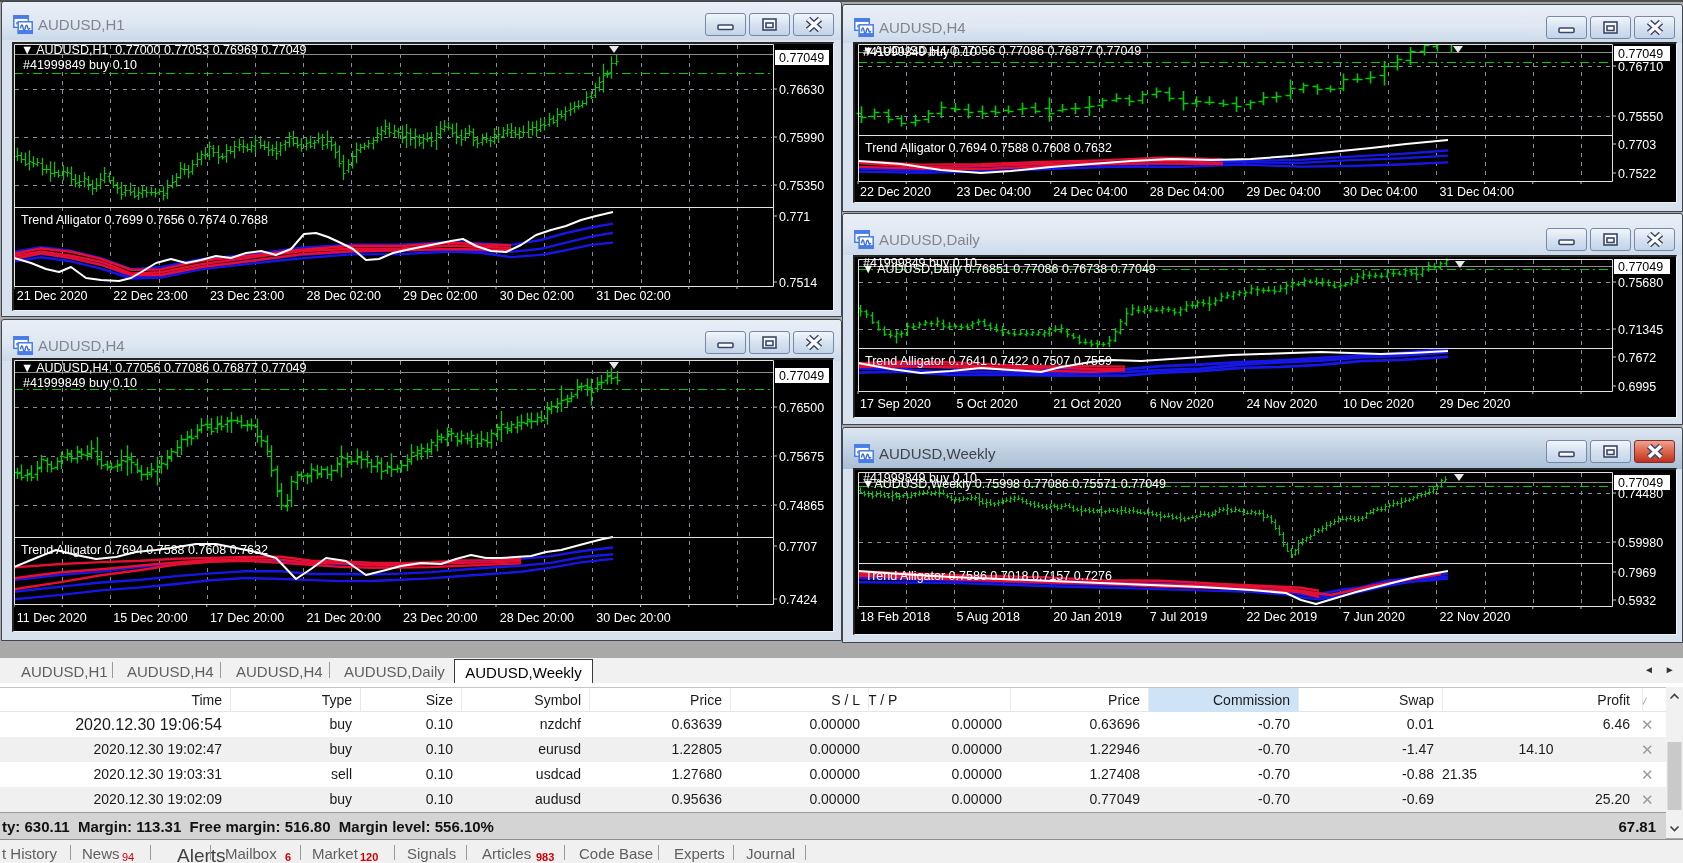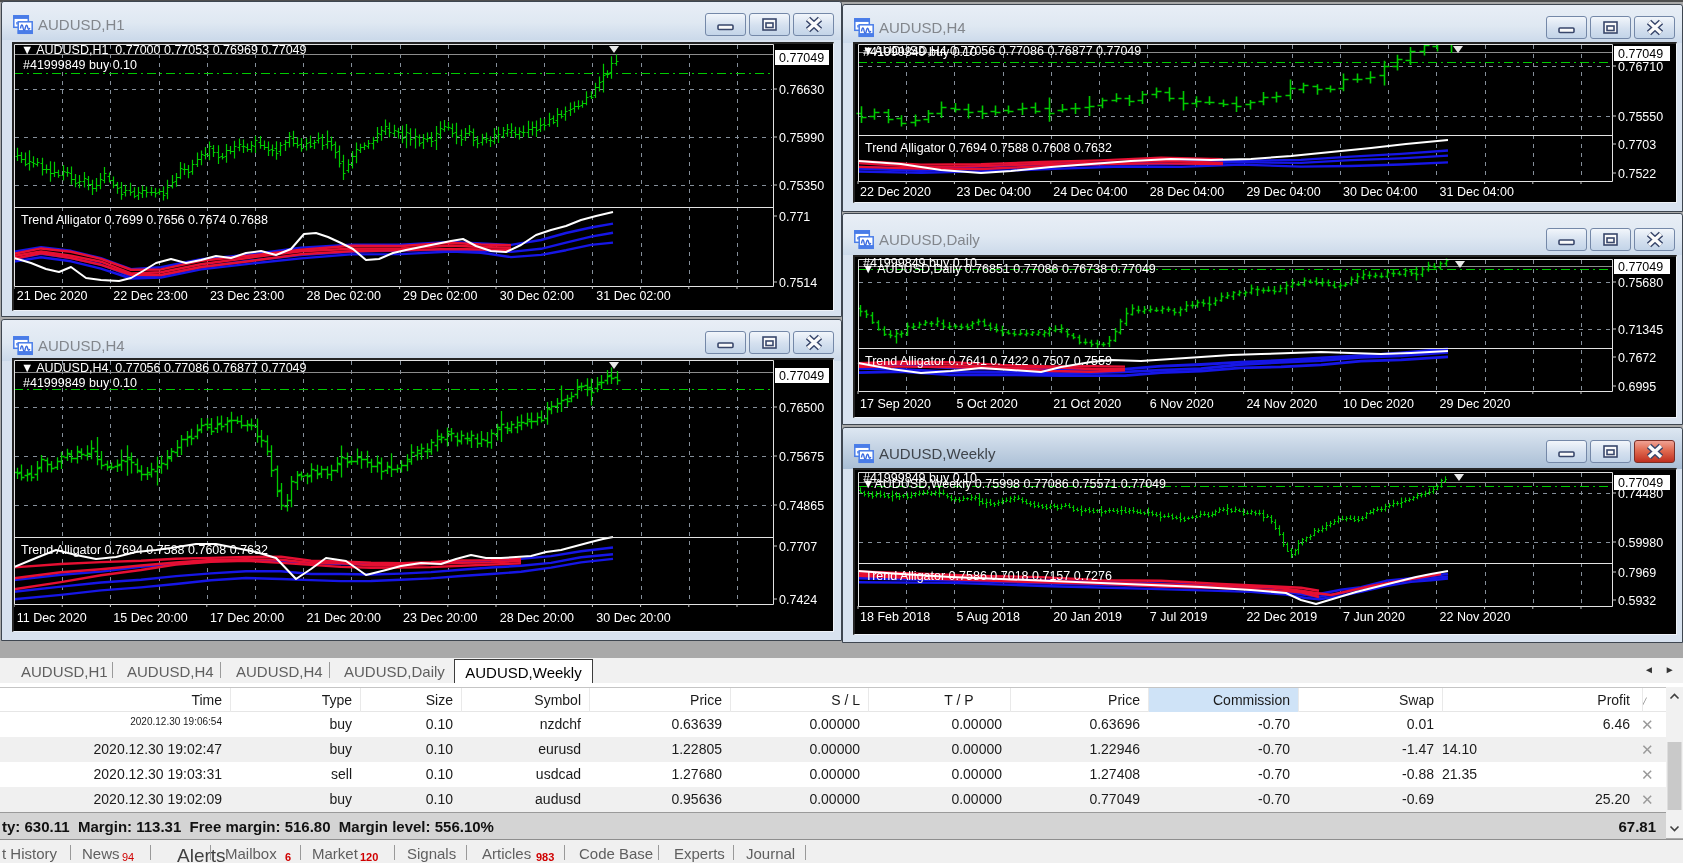--- a/index.html
+++ b/index.html
@@ -310,39 +310,39 @@
 <div style="position:absolute;left:1644px;top:664px;font-size:10px;color:#333;letter-spacing:4px">◄&nbsp;►</div>
 <div style="position:absolute;left:0;top:683px;width:1683px;height:130px;background:#fff"></div>
 <div style="position:absolute;left:0;top:687px;width:1666px;height:25px;background:#fff;border-top:1px solid #c5c5c5;border-bottom:1px solid #e6e6e6;box-sizing:border-box"></div>
 <div style="position:absolute;left:1148px;top:688px;width:150px;height:24px;background:#cfe3f7"></div>
 <div style="position:absolute;left:0px;top:692px;width:222px;text-align:right;font-size:14px;color:#1a1a1a">Time</div>
 <div style="position:absolute;left:230px;top:692px;width:122px;text-align:right;font-size:14px;color:#1a1a1a">Type</div>
 <div style="position:absolute;left:360px;top:692px;width:93px;text-align:right;font-size:14px;color:#1a1a1a">Size</div>
 <div style="position:absolute;left:461px;top:692px;width:120px;text-align:right;font-size:14px;color:#1a1a1a">Symbol</div>
 <div style="position:absolute;left:589px;top:692px;width:133px;text-align:right;font-size:14px;color:#1a1a1a">Price</div>
 <div style="position:absolute;left:730px;top:692px;width:130px;text-align:right;font-size:14px;color:#1a1a1a">S / L</div>
-<div style="position:absolute;left:892px;top:692px;width:134px;text-align:center;font-size:14px;color:#1a1a1a">T / P</div>
+<div style="position:absolute;left:868px;top:692px;width:134px;text-align:left;font-size:14px;color:#1a1a1a">T / P</div>
 <div style="position:absolute;left:1010px;top:692px;width:130px;text-align:right;font-size:14px;color:#1a1a1a">Price</div>
 <div style="position:absolute;left:1148px;top:692px;width:142px;text-align:right;font-size:14px;color:#1a1a1a">Commission</div>
 <div style="position:absolute;left:1298px;top:692px;width:136px;text-align:right;font-size:14px;color:#1a1a1a">Swap</div>
 <div style="position:absolute;left:1442px;top:692px;width:188px;text-align:right;font-size:14px;color:#1a1a1a">Profit</div>
 <div style="position:absolute;left:1644px;top:695px;font-size:11px;color:#777;transform:scaleX(0.8)">∕</div>
 <div style="position:absolute;left:230px;top:688px;width:1px;height:124px;background:#e9e9e9"></div>
 <div style="position:absolute;left:360px;top:688px;width:1px;height:124px;background:#e9e9e9"></div>
 <div style="position:absolute;left:461px;top:688px;width:1px;height:124px;background:#e9e9e9"></div>
 <div style="position:absolute;left:589px;top:688px;width:1px;height:124px;background:#e9e9e9"></div>
 <div style="position:absolute;left:730px;top:688px;width:1px;height:124px;background:#e9e9e9"></div>
 <div style="position:absolute;left:868px;top:688px;width:1px;height:124px;background:#e9e9e9"></div>
 <div style="position:absolute;left:1010px;top:688px;width:1px;height:124px;background:#e9e9e9"></div>
 <div style="position:absolute;left:1148px;top:688px;width:1px;height:124px;background:#e9e9e9"></div>
 <div style="position:absolute;left:1298px;top:688px;width:1px;height:124px;background:#e9e9e9"></div>
 <div style="position:absolute;left:1442px;top:688px;width:1px;height:124px;background:#e9e9e9"></div>
 <div style="position:absolute;left:1642px;top:688px;width:1px;height:124px;background:#e9e9e9"></div>
 <div style="position:absolute;left:0;top:712px;width:1666px;height:25px;background:#fff"></div>
-<div style="position:absolute;left:0px;top:716px;width:222px;text-align:right;font-size:10px;color:#1a1a1a">2020.12.30 19:06:54</div>
+<div style="position:absolute;left:0px;top:716px;width:222px;text-align:right;font-size:16px;color:#1a1a1a">2020.12.30 19:06:54</div>
 <div style="position:absolute;left:230px;top:716px;width:122px;text-align:right;font-size:14px;color:#1a1a1a">buy</div>
 <div style="position:absolute;left:360px;top:716px;width:93px;text-align:right;font-size:14px;color:#1a1a1a">0.10</div>
 <div style="position:absolute;left:461px;top:716px;width:120px;text-align:right;font-size:14px;color:#1a1a1a">nzdchf</div>
 <div style="position:absolute;left:589px;top:716px;width:133px;text-align:right;font-size:14px;color:#1a1a1a">0.63639</div>
 <div style="position:absolute;left:730px;top:716px;width:130px;text-align:right;font-size:14px;color:#1a1a1a">0.00000</div>
 <div style="position:absolute;left:868px;top:716px;width:134px;text-align:right;font-size:14px;color:#1a1a1a">0.00000</div>
 <div style="position:absolute;left:1010px;top:716px;width:130px;text-align:right;font-size:14px;color:#1a1a1a">0.63696</div>
 <div style="position:absolute;left:1148px;top:716px;width:142px;text-align:right;font-size:14px;color:#1a1a1a">-0.70</div>
 <div style="position:absolute;left:1298px;top:716px;width:136px;text-align:right;font-size:14px;color:#1a1a1a">0.01</div>
 <div style="position:absolute;left:1442px;top:716px;width:188px;text-align:right;font-size:14px;color:#1a1a1a">6.46</div>
@@ -351,21 +351,21 @@
 <div style="position:absolute;left:0px;top:741px;width:222px;text-align:right;font-size:14px;color:#1a1a1a">2020.12.30 19:02:47</div>
 <div style="position:absolute;left:230px;top:741px;width:122px;text-align:right;font-size:14px;color:#1a1a1a">buy</div>
 <div style="position:absolute;left:360px;top:741px;width:93px;text-align:right;font-size:14px;color:#1a1a1a">0.10</div>
 <div style="position:absolute;left:461px;top:741px;width:120px;text-align:right;font-size:14px;color:#1a1a1a">eurusd</div>
 <div style="position:absolute;left:589px;top:741px;width:133px;text-align:right;font-size:14px;color:#1a1a1a">1.22805</div>
 <div style="position:absolute;left:730px;top:741px;width:130px;text-align:right;font-size:14px;color:#1a1a1a">0.00000</div>
 <div style="position:absolute;left:868px;top:741px;width:134px;text-align:right;font-size:14px;color:#1a1a1a">0.00000</div>
 <div style="position:absolute;left:1010px;top:741px;width:130px;text-align:right;font-size:14px;color:#1a1a1a">1.22946</div>
 <div style="position:absolute;left:1148px;top:741px;width:142px;text-align:right;font-size:14px;color:#1a1a1a">-0.70</div>
 <div style="position:absolute;left:1298px;top:741px;width:136px;text-align:right;font-size:14px;color:#1a1a1a">-1.47</div>
-<div style="position:absolute;left:1442px;top:741px;width:188px;text-align:left;font-size:14px;color:#1a1a1a">14.10</div>
+<div style="position:absolute;left:1442px;top:741px;width:188px;text-align:center;font-size:14px;color:#1a1a1a">14.10</div>
 <div style="position:absolute;left:1641px;top:741px;font-size:15px;color:#9a9a9a">✕</div>
 <div style="position:absolute;left:0;top:762px;width:1666px;height:25px;background:#fff"></div>
 <div style="position:absolute;left:0px;top:766px;width:222px;text-align:right;font-size:14px;color:#1a1a1a">2020.12.30 19:03:31</div>
 <div style="position:absolute;left:230px;top:766px;width:122px;text-align:right;font-size:14px;color:#1a1a1a">sell</div>
 <div style="position:absolute;left:360px;top:766px;width:93px;text-align:right;font-size:14px;color:#1a1a1a">0.10</div>
 <div style="position:absolute;left:461px;top:766px;width:120px;text-align:right;font-size:14px;color:#1a1a1a">usdcad</div>
 <div style="position:absolute;left:589px;top:766px;width:133px;text-align:right;font-size:14px;color:#1a1a1a">1.27680</div>
 <div style="position:absolute;left:730px;top:766px;width:130px;text-align:right;font-size:14px;color:#1a1a1a">0.00000</div>
 <div style="position:absolute;left:868px;top:766px;width:134px;text-align:right;font-size:14px;color:#1a1a1a">0.00000</div>
 <div style="position:absolute;left:1010px;top:766px;width:130px;text-align:right;font-size:14px;color:#1a1a1a">1.27408</div>

